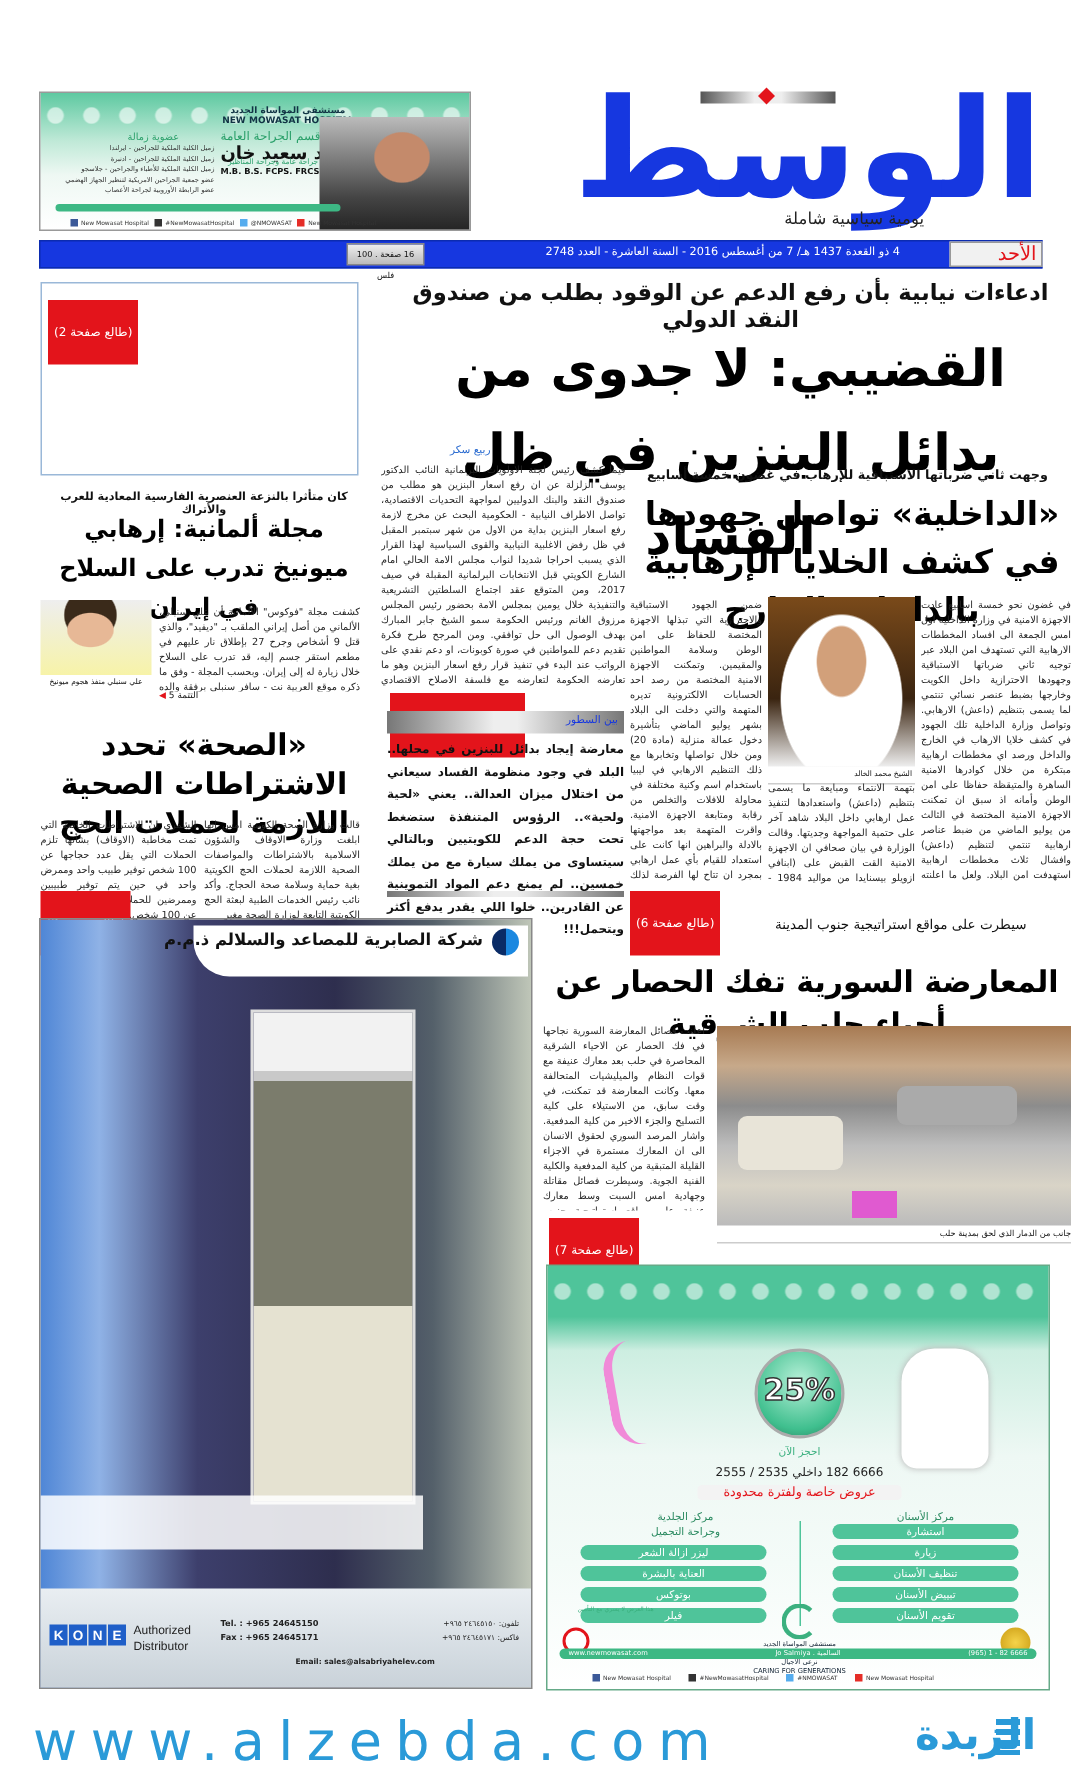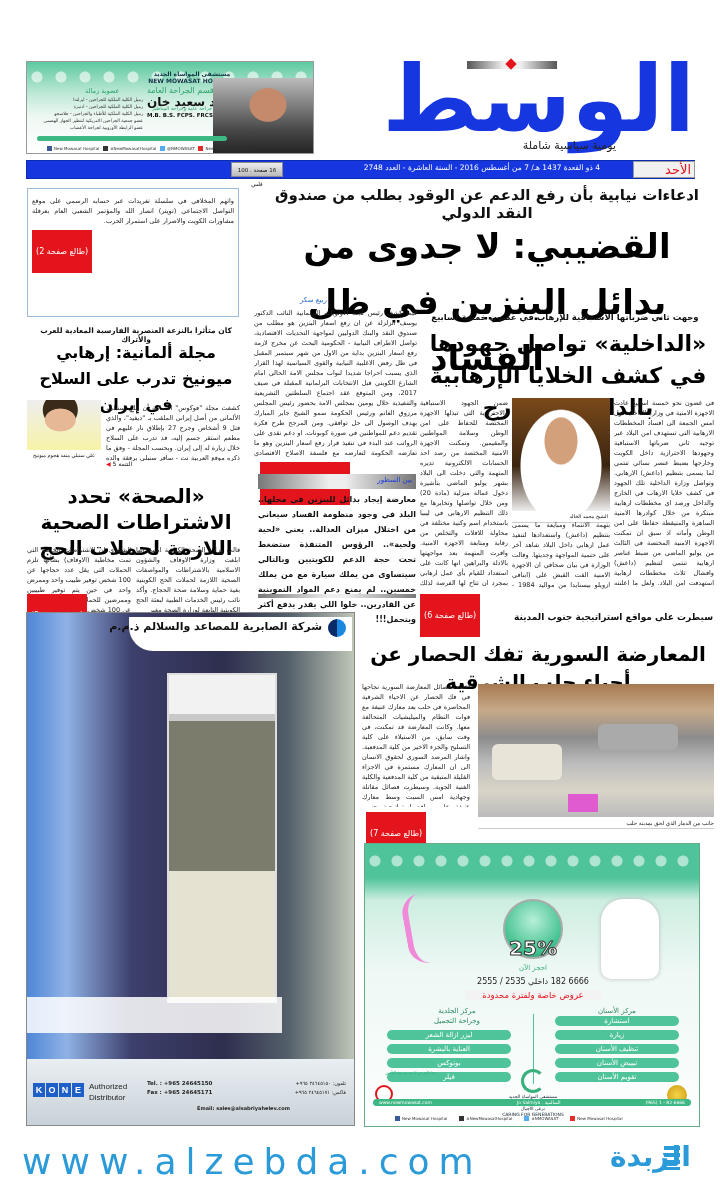--- a/index.html
+++ b/index.html
@@ -74,21 +74,21 @@
   #munich-cont { left: 106px; top: 460px; font-size: 6px; direction: rtl; }
   #munich-cont .arrow { color:#e3141b; }
 
   
   #health-head { left: 30px; top: 483px; width: 212px; font-size: 20px; line-height: 26px; }
   #health-col-r { left: 136px; top: 545px; width: 104px; height: 84px; overflow:hidden; }
   #health-col-l { left: 27px; top: 545px; width: 104px; height: 72px; overflow:hidden; }
   #health-cont { left: 27px; top: 594px; }
 
   
-  #syria-kicker { left: 488px; top: 612px; width: 225px; font-size: 9px; font-weight:bold; direction: rtl; text-align: right; }
+  #syria-kicker { left: 488px; top: 612px; width: 225px; font-size: 9px; font-weight:normal; direction: rtl; text-align: center; }
   #syria-head { left: 362px; top: 640px; width: 352px; font-size: 20px; line-height: 28px; }
   #syria-body { left: 362px; top: 682px; width: 108px; height: 125px; overflow: hidden; }
   #syria-photo { left: 478px; top: 684px; width: 236px; height: 133px; background: linear-gradient(180deg, #a77a52 0%, #c7a98a 20%, #8c8c8c 40%, #bdbdbd 60%, #d9d4c7 80%, #bbb 100%); overflow:hidden; }
   #syria-photo .car { position:absolute; background:#e8e4d8; border-radius:6px; }
   #syria-caption { left: 478px; top: 820px; width: 236px; font-size: 5.5px; direction: rtl; text-align: right; border-bottom:1px solid #ccc; padding-bottom: 2px; }
   #syria-cont { left: 366px; top: 812px; }
 
   
   #elev-ad { left: 26px; top: 612px; width: 329px; height: 514px; border: 1px solid #888; overflow:hidden; background: linear-gradient(90deg, #4f86d6 0%, #8fb2e6 12%, #3d3f6c 32%, #2e2e4e 60%, #54606a 80%, #bfc6b8 100%); }
   #elev-ad .logo-pill { position:absolute; left:102px; top:4px; width:223px; height:34px; background:#fff; border-radius: 0 0 0 24px; }
@@ -102,21 +102,21 @@
   #elev-ad .kone span { display:inline-block; width:12px; height:14px; background:#1f5fc8; color:#fff; font-size:9px; font-weight:bold; text-align:center; line-height:14px; font-family:"Liberation Sans",sans-serif; }
   #elev-ad .auth { position:absolute; left:62px; bottom:22px; font-size:8px; color:#222; line-height:11px; font-family:"Liberation Sans",sans-serif; }
   #elev-ad .tel { position:absolute; left:120px; bottom:28px; font-size:5.5px; font-weight:bold; color:#222; line-height:9px; }
   #elev-ad .email { position:absolute; left:170px; bottom:14px; font-size:5px; font-weight:bold; color:#222; }
   #elev-ad .tel-ar { position:absolute; right:8px; bottom:28px; font-size:5px; color:#222; line-height:9px; direction: rtl; text-align: right; }
 
   
   #hosp-ad { left: 364px; top: 843px; width: 336px; height: 284px; border: 1px solid #6a8; background: linear-gradient(180deg,#4fc49a 0 12%, #cdeee1 20%, #eef8f4 45%, #f4fbf8 70%, #fff 100%); overflow:hidden; }
   #hosp-ad .circles { position:absolute; left:0; top:0; width:100%; height:34px; background: radial-gradient(circle at 10px 17px, #fff 5px, transparent 6px) 0 0/22px 34px repeat-x; opacity:.55; }
   #hosp-ad .pct-circle { position:absolute; left:138px; top:55px; width:60px; height:60px; border-radius:50%; background: radial-gradient(circle at 50% 35%, #b7f0d8, #3fbf8e 70%, #2a7f5e); border:2px solid #aaa; }
-  #hosp-ad .pct { position:absolute; left:138px; top:70px; width:60px; text-align:center; font-size:20px; font-weight:bold; color:#fff;margin-top:22px; -webkit-text-stroke: 1px #333; }
+  #hosp-ad .pct { position:absolute; left:138px; top:70px; width:60px; text-align:center; font-size:20px; font-weight:bold; color:#fff; -webkit-text-stroke: 1px #333; }
   #hosp-ad .book { position:absolute; left:120px; top:120px; width:96px; text-align:center; font-size:7px; color:#3bb07f; direction: rtl; }
   #hosp-ad .phone { position:absolute; left:100px; top:133px; width:136px; text-align:center; font-size:8px; font-weight:normal; color:#222; direction: rtl; }
   #hosp-ad .offer { position:absolute; left:100px; top:146px; width:136px; text-align:center; font-size:8.5px; color:#e3141b; background:#f3f3f3; border-radius:3px; direction: rtl; }
   #hosp-ad .dancer { position:absolute; left:40px; top:50px; width:28px; height:70px; border-left: 6px solid #f08ad8; border-radius: 20px 0 0 20px; transform: rotate(-10deg); }
   #hosp-ad .tooth { position:absolute; right:40px; top:55px; width:58px; height:80px; background:#fff; border-radius: 22px 22px 10px 10px; box-shadow: 0 0 4px #bbb; }
   #hosp-ad .col-title { position:absolute; font-size:7px; color:#2a8a60; direction: rtl; text-align:center; }
   #hosp-ad .svc { position:absolute; width:124px; height:10px; border-radius:5px; background:#4fc49a; color:#fff; font-size:7px; text-align:center; line-height:10px; direction: rtl; }
   #hosp-ad .divider { position:absolute; left:168px; top:170px; width:1px; height:70px; background:#4fc49a; }
   #hosp-ad .hosp-logo { position:absolute; left:156px; top:225px; width:24px; height:24px; border-radius:50%; border:3px solid #3bb07f; border-right-color: transparent; }
   #hosp-ad .hosp-name { position:absolute; left:110px; top:250px; width:116px; font-size:4.5px; text-align:center; color:#123; line-height:6px; }
@@ -198,21 +198,20 @@
 <div id="interior-caption" class="abs">الشيخ محمد الخالد</div>
 <div id="interior-col2b" class="abs body-text">بتهمة الانتماء ومبايعة ما يسمى بتنظيم (داعش) واستعدادها لتنفيذ عمل ارهابي داخل البلاد شاهد آخر على حتمية المواجهة وجديتها. وقالت الوزارة في بيان صحافي ان الاجهزة الامنية القت القبض على (ابنافي ازويلو بيسنايدا من مواليد 1984 - تحمل الجنسية الفلبينية) واحالتها الى النيابة العامة وذلك</div>
 <div id="interior-col3" class="abs body-text">ضمن الجهود الاستباقية والاحترازية التي تبذلها الاجهزة المختصة للحفاظ على امن الوطن وسلامة المواطنين والمقيمين. وتمكنت الاجهزة الامنية المختصة من رصد احد الحسابات الالكترونية تديره المتهمة والتي دخلت الى البلاد بشهر يوليو الماضي بتأشيرة دخول عمالة منزلية (مادة 20) ومن خلال تواصلها وتخابرها مع ذلك التنظيم الارهابي في ليبيا باستخدام اسم وكنية مختلفة في محاولة للافلات والتخلص من رقابة ومتابعة الاجهزة الامنية. واقرت المتهمة بعد مواجهتها بالادلة والبراهين انها كانت على استعداد للقيام بأي عمل ارهابي بمجرد ان تتاح لها الفرصة لذلك وفور توفر الوسائل اللازمة لاستهداف فئة معينة من فئات المجتمع الكويتي بقصد زعزعة الامن والاستقرار في البلاد واثارة الفتنة.</div>
 <div id="interior-cont" class="abs">
   <span class="red-tag">(طالع صفحة 6)</span>
 </div>
 
 <div id="story-mikhlafi" class="abs">
   <div class="two-col">
     <div>
-      <div class="body-text">واتهم المخلافي في سلسلة تغريدات عبر حسابه الرسمي على موقع التواصل الاجتماعي (تويتر) انصار الله والمؤتمر الشعبي العام بعرقلة مشاورات الكويت والاصرار على استمرار الحرب.</div>
       <div style="margin-top:4px;text-align:left"><span class="red-tag">(طالع صفحة 2)</span></div>
     </div>
   </div>
 </div>
 
 <div id="munich-kicker" class="abs">كان متأثرا بالنزعة العنصرية الفارسية المعادية للعرب والأتراك</div>
 <div id="munich-head" class="abs head-xl">مجلة ألمانية: إرهابي ميونيخ تدرب على السلاح في إيران</div>
 <div id="munich-photo" class="abs"></div>
 <div id="munich-caption" class="abs">علي سنبلي منفذ هجوم ميونيخ</div>
 <div id="munich-body" class="abs body-text">كشفت مجلة "فوكوس" الألمانية أن علي سنبلي، الألماني من أصل إيراني الملقب بـ "ديفيد"، والذي قتل 9 أشخاص وجرح 27 بإطلاق نار عليهم في مطعم استقر جسم إليه، قد تدرب على السلاح خلال زيارة له إلى إيران. وبحسب المجلة - وفق ما ذكره موقع العربية نت - سافر سنبلي برفقة والده إلى إيران قبل 7 أشهر من وقوع الحادث، وتدرب على استخدام السلاح هناك.</div>

